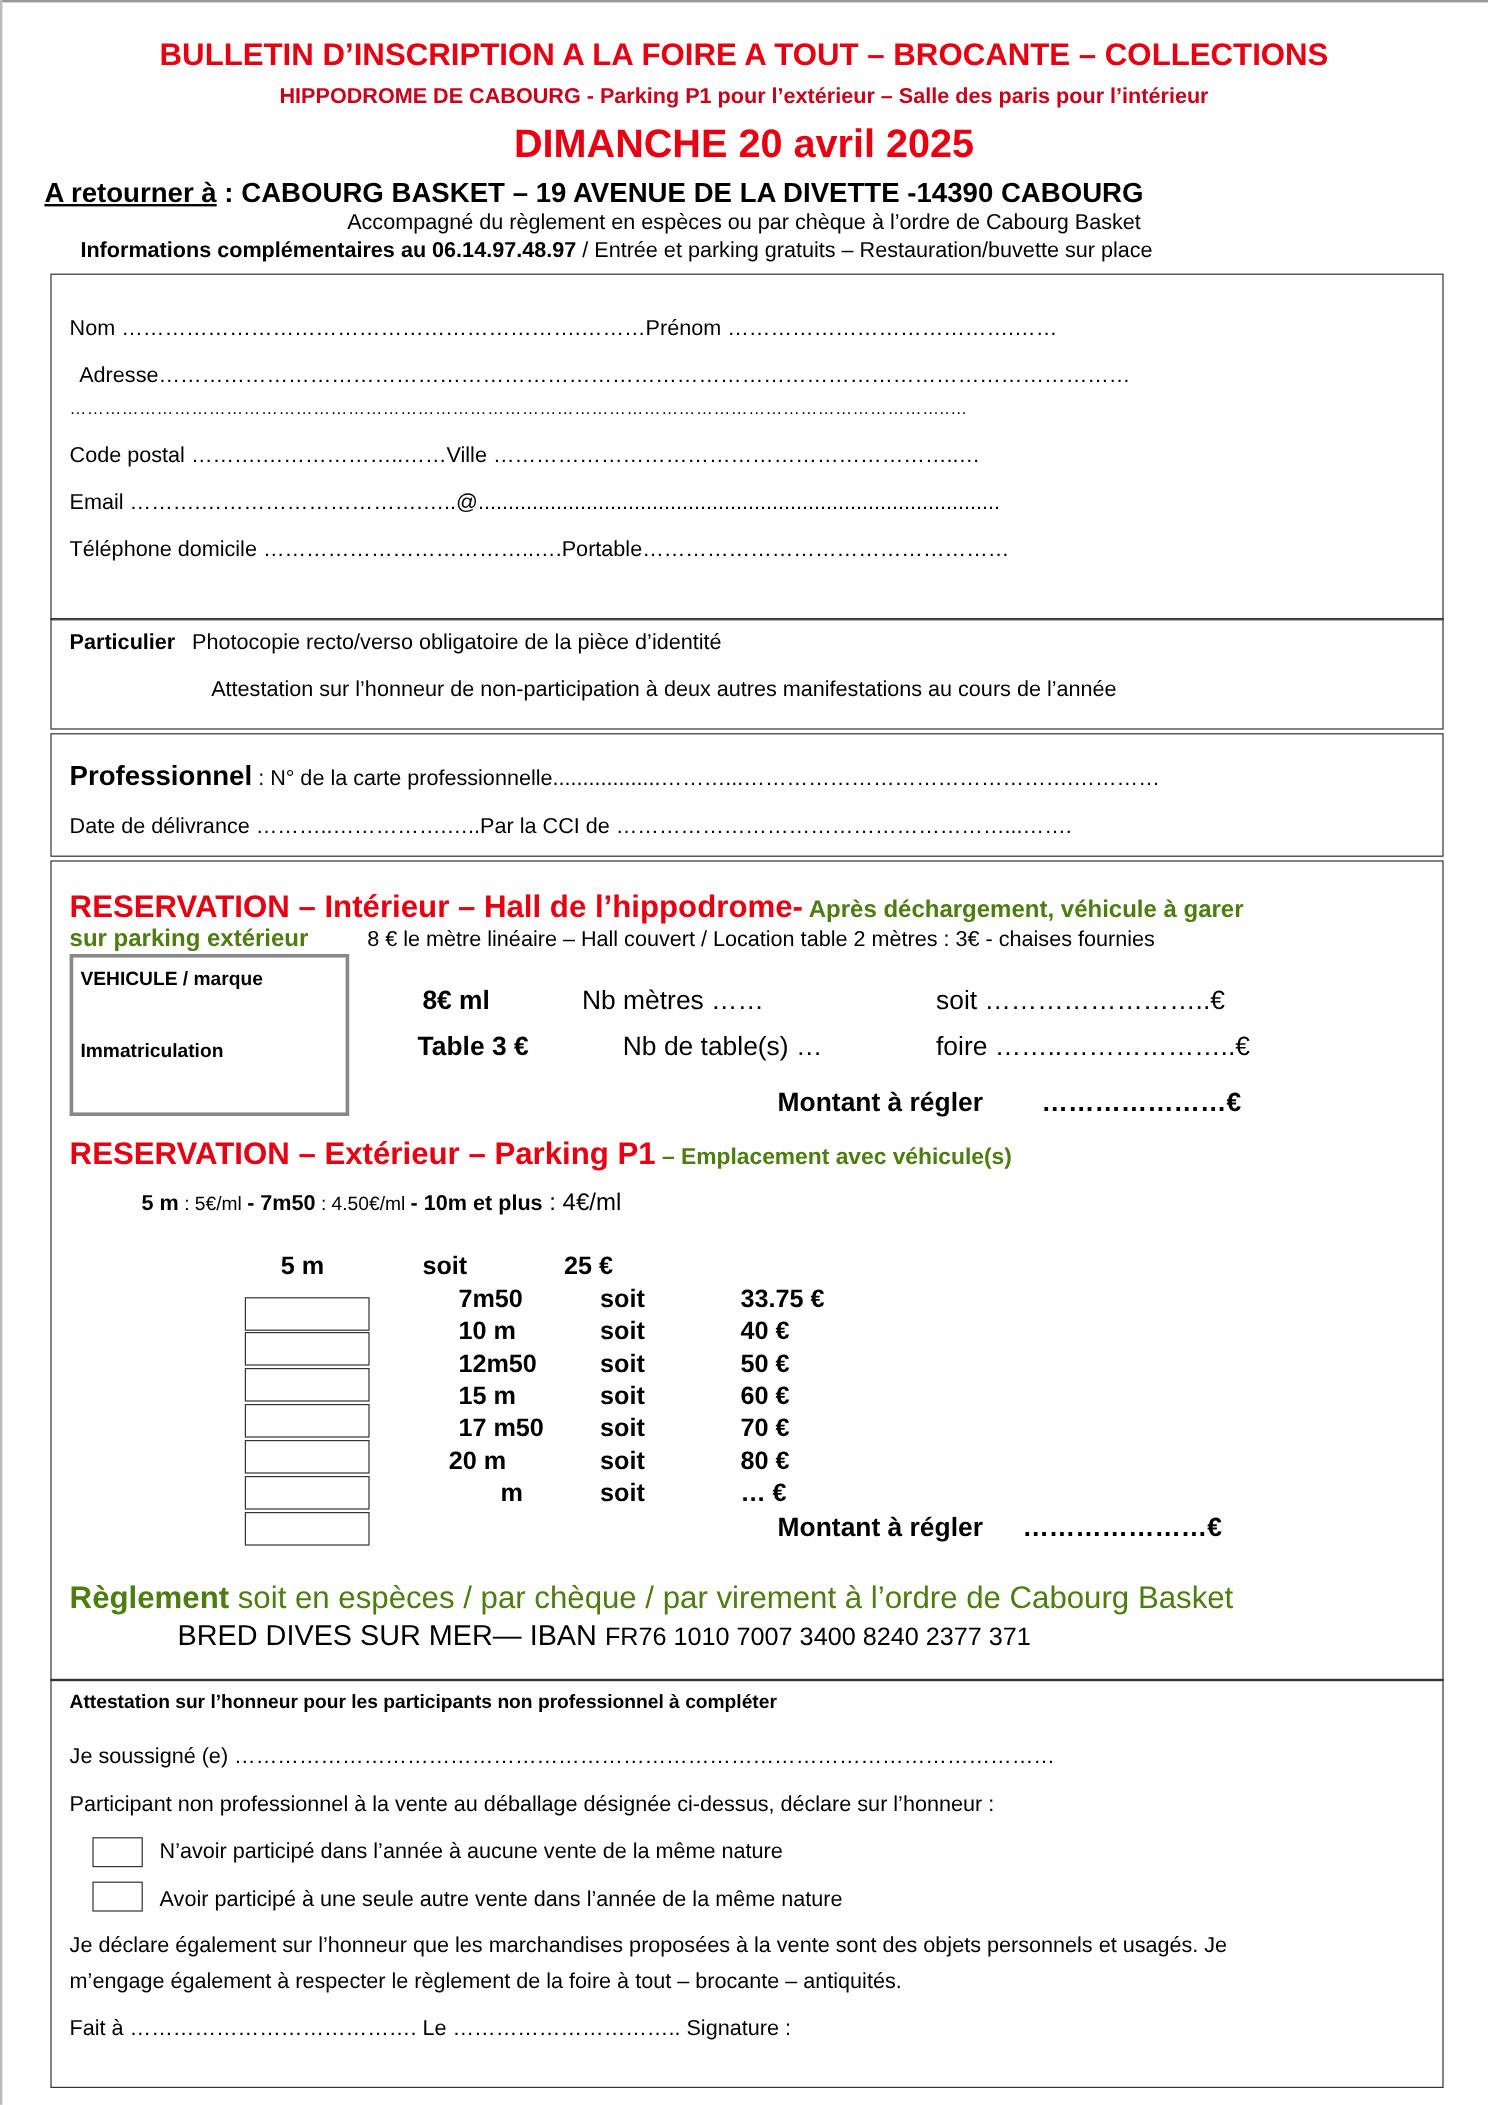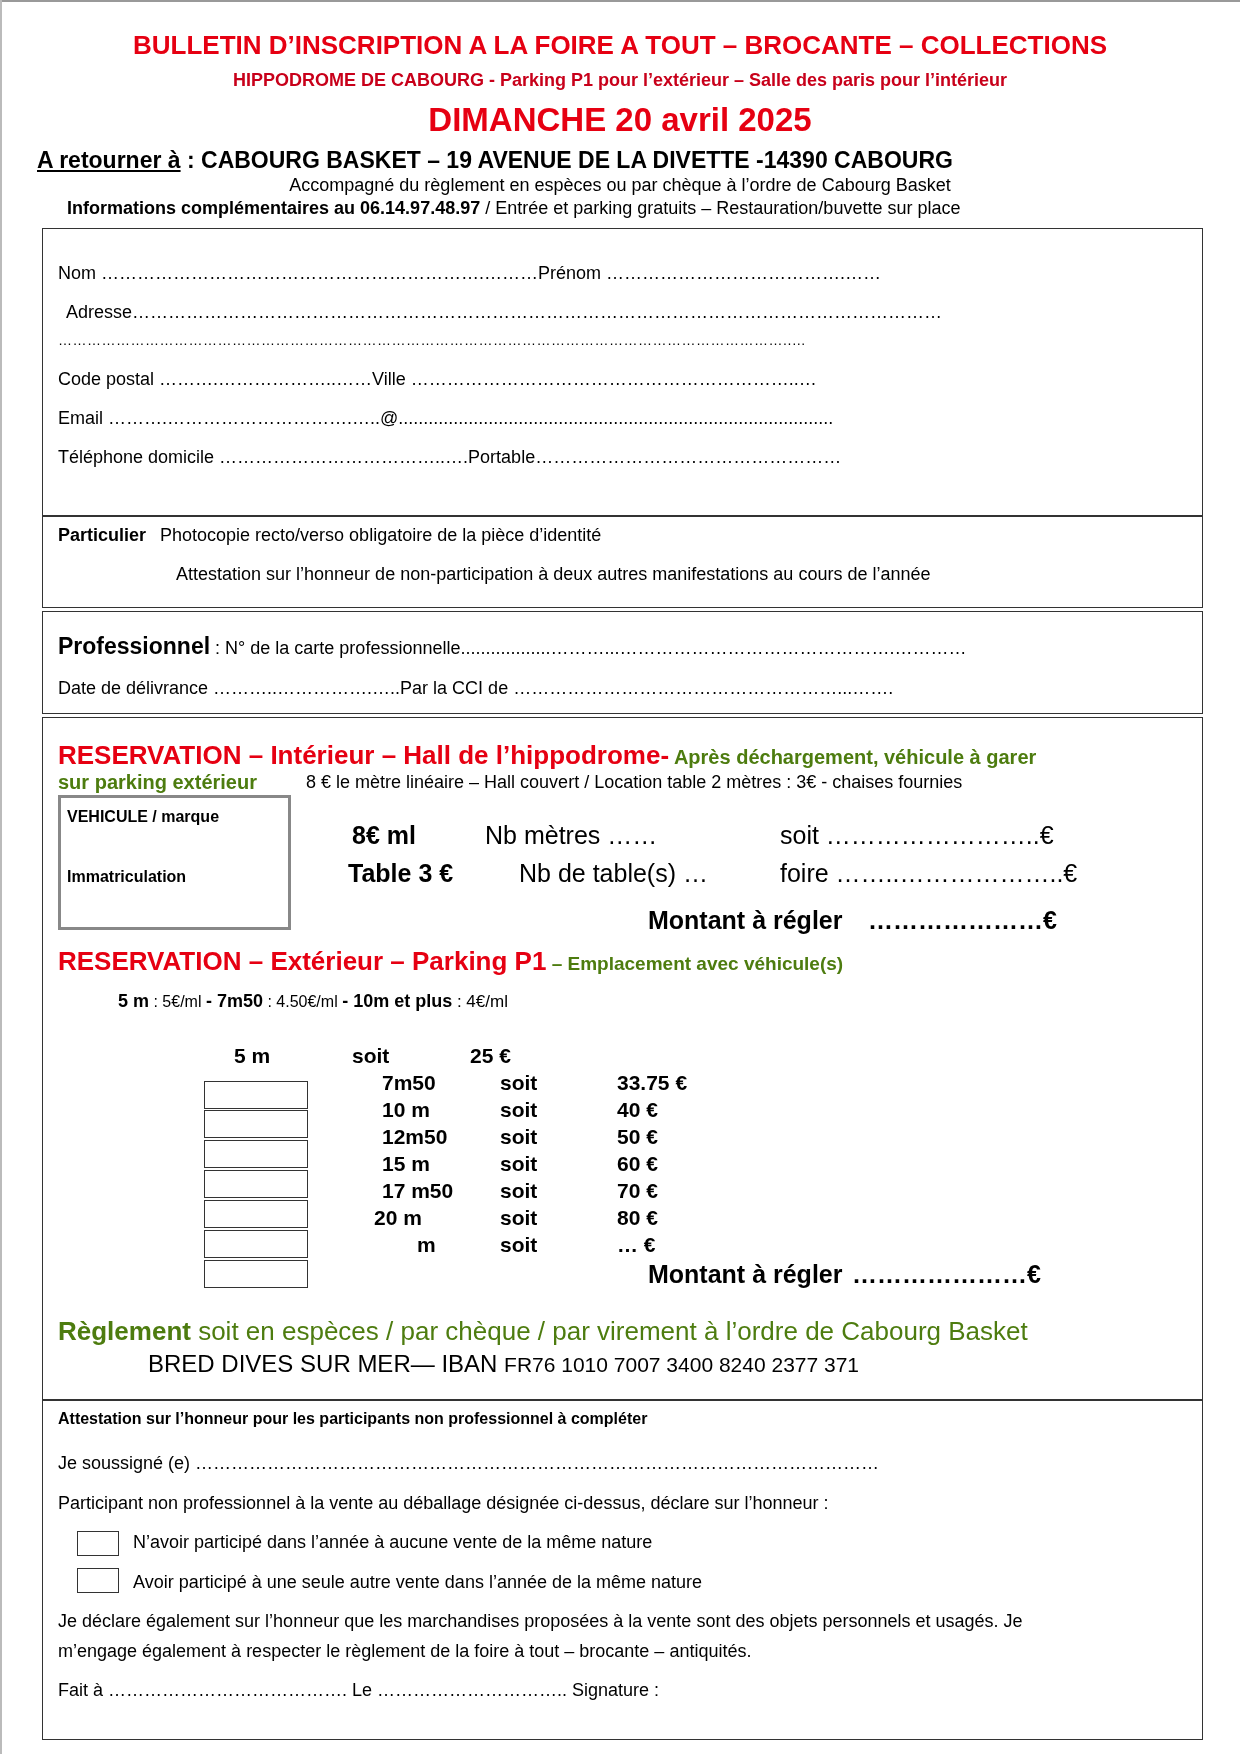--- a/index.html
+++ b/index.html
@@ -7,21 +7,21 @@
   .abs { position:absolute; white-space:nowrap; }
   .red { color:#e60012; }
   .dred { color:#4d7c0f; }
   .b { font-weight:bold; }
   .c { left:0; width:1240px; text-align:center; }
   .box { position:absolute; border:1.5px solid #333; box-sizing:border-box; }
   .chk { position:absolute; border:1.5px solid #333; box-sizing:border-box; width:42px; height:25px; }
   .cell { position:absolute; left:204px; width:104px; height:28px; border:1.5px solid #333; box-sizing:border-box; }
   .f18 { font-size:18px; }
   .f21 { font-size:21px; }
-  .f23 { font-size:25px; }
+  .f23 { font-size:22px; }
 </style>
 </head>
 <body>
 
 <div class="abs" style="left:0;top:0;width:1240px;height:2px;background:#999;"></div>
 <div class="abs" style="left:0;top:0;width:2px;height:1754px;background:#bbb;"></div>
 
 <div class="abs c red b" style="top:30px;font-size:26px;">BULLETIN D’INSCRIPTION A LA FOIRE A TOUT – BROCANTE – COLLECTIONS</div>
 <div class="abs c b" style="top:70px;font-size:18px;color:#c8001a;">HIPPODROME DE CABOURG  - Parking P1 pour l’extérieur – Salle des paris pour l’intérieur</div>
 <div class="abs c red b" style="top:101px;font-size:33px;">DIMANCHE 20 avril 2025</div>
@@ -71,21 +71,21 @@
 <div class="abs f23" style="left:519px;top:859px;">Nb de table(s) …</div>
 <div class="abs f23" style="left:780px;top:859px;">foire ……..………………..€</div>
 
 <div class="abs f23 b" style="left:648px;top:906px;">Montant à régler</div>
 <div class="abs f23 b" style="left:868px;top:906px;">…………………€</div>
 
 <div class="abs red b" style="left:58px;top:946px;font-size:26px;">
   <span>RESERVATION – Extérieur – Parking P1</span><span class="dred" style="font-size:19px;"> – Emplacement avec véhicule(s)</span>
 </div>
 <div class="abs f18" style="left:118px;top:991px;">
-  <b>5  m</b><span style="font-size:16px;"> : 5€/ml </span><b>- 7m50</b><span style="font-size:16px;"> : 4.50€/ml </span><b>- 10m et plus</b><span style="font-size:17px;"> : 4€/ml</span>
+  <b>5  m</b><span style="font-size:16px;"> : 5€/ml </span><b>- 7m50</b><span style="font-size:16px;"> : 4.50€/ml </span><b>- 10m et plus</b><span style="font-size:20px;"> : 4€/ml</span>
 </div>
 
 <div class="abs f21 b" style="left:234px;top:1044px;">5 m</div>
 <div class="abs f21 b" style="left:352px;top:1044px;">soit</div>
 <div class="abs f21 b" style="left:470px;top:1044px;">25 €</div>
 
 <div class="cell" style="top:1081px;"></div>
 <div class="cell" style="top:1110px;"></div>
 <div class="cell" style="top:1140px;"></div>
 <div class="cell" style="top:1170px;"></div>

